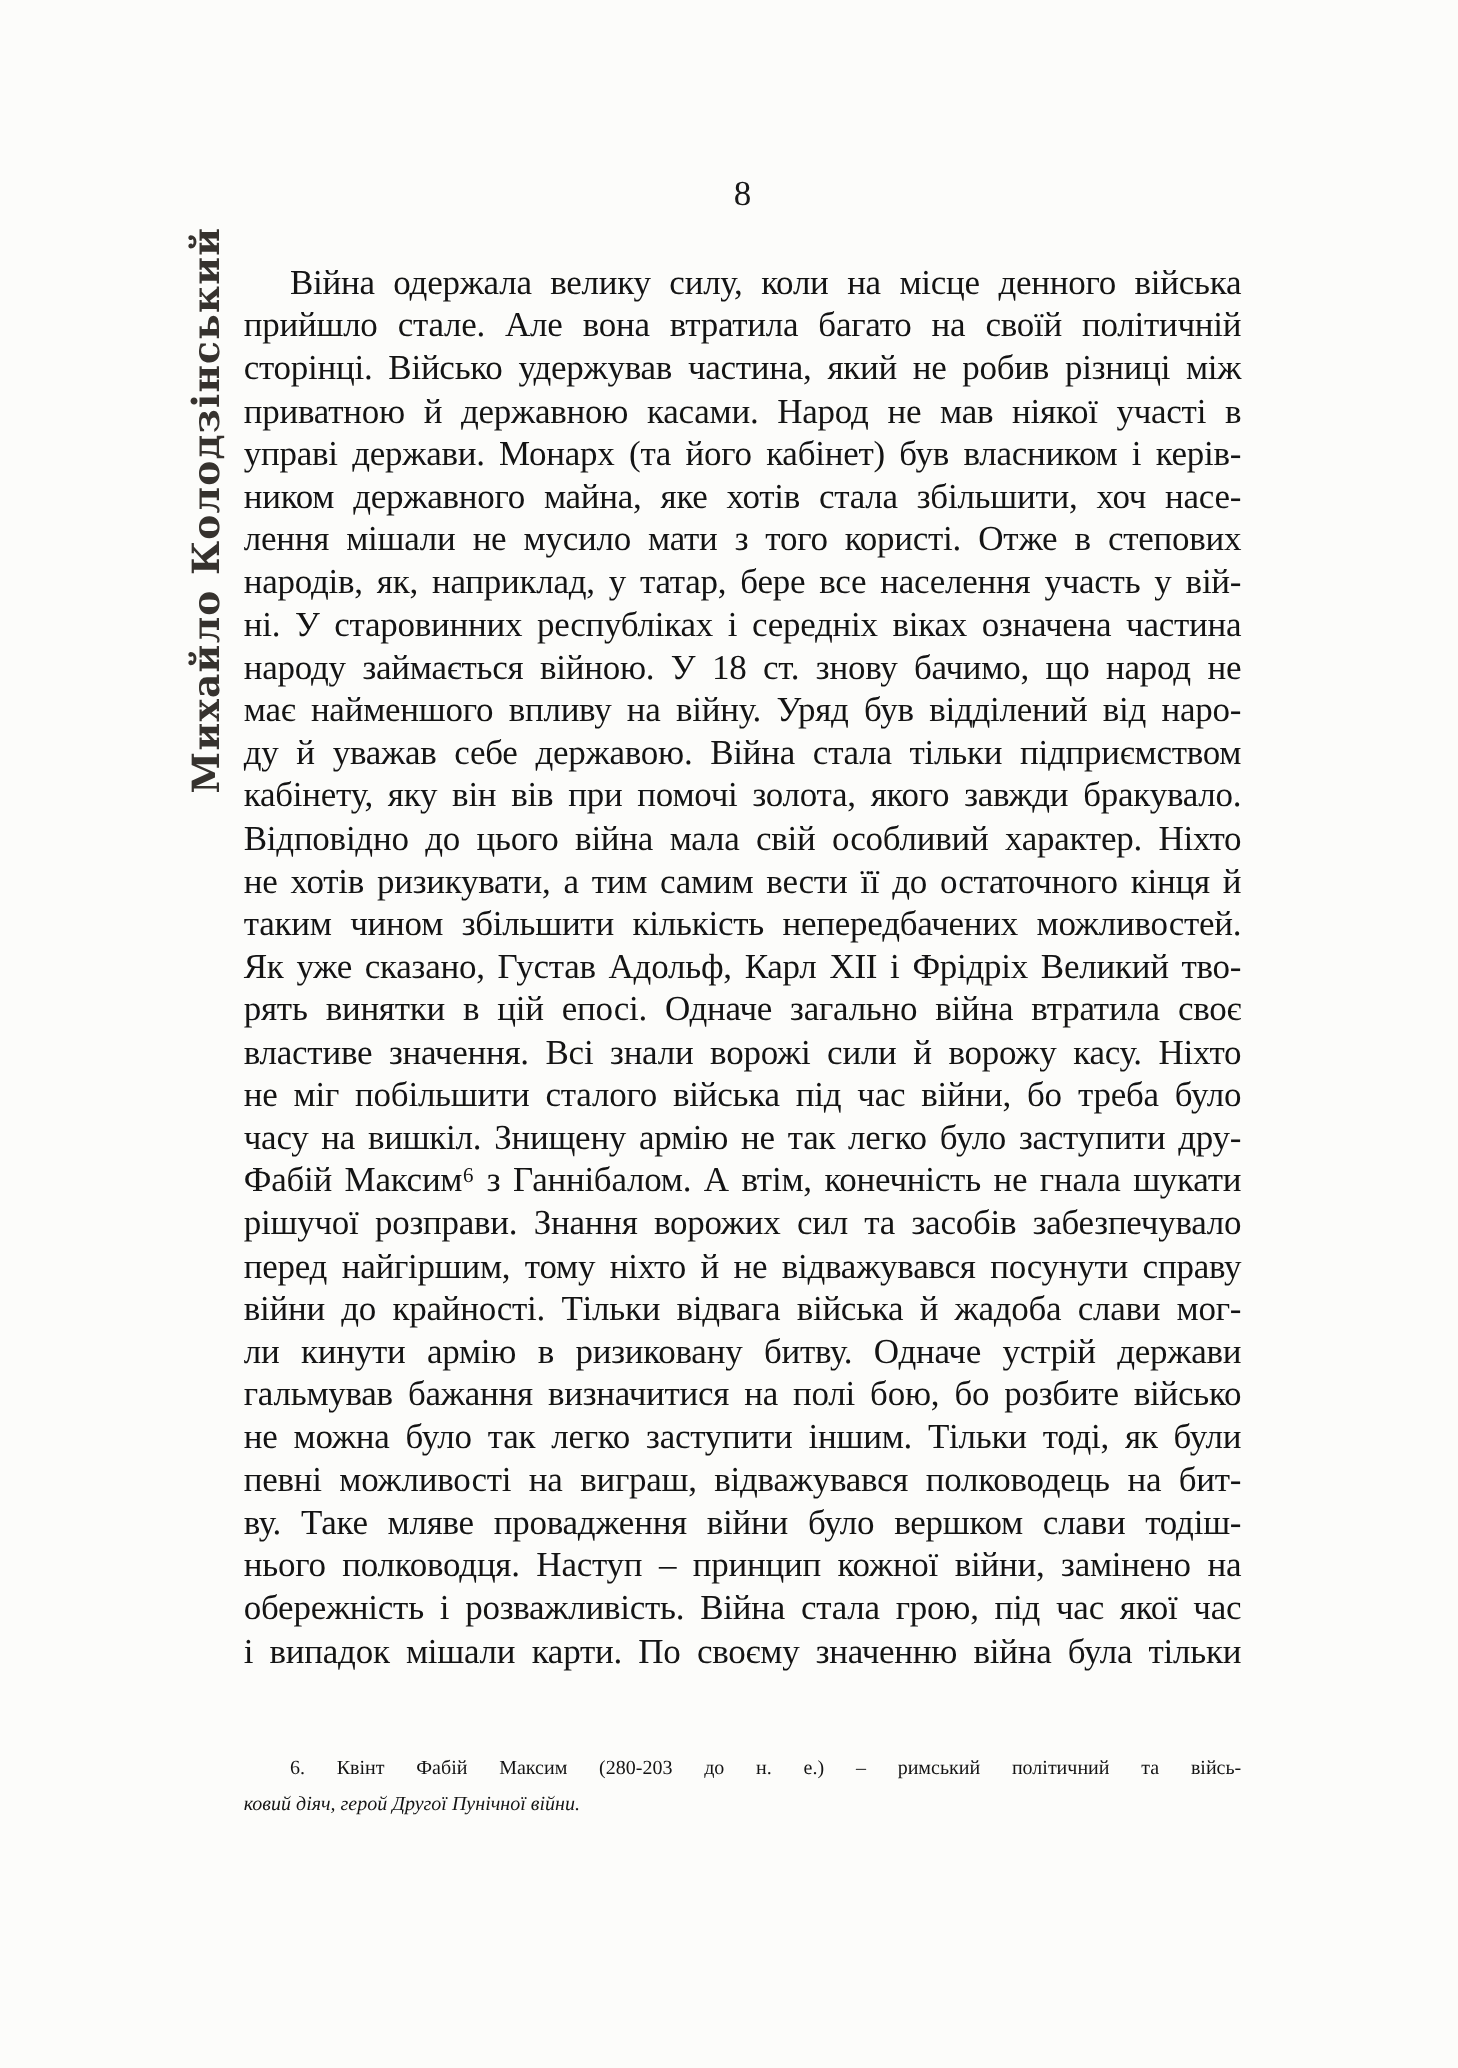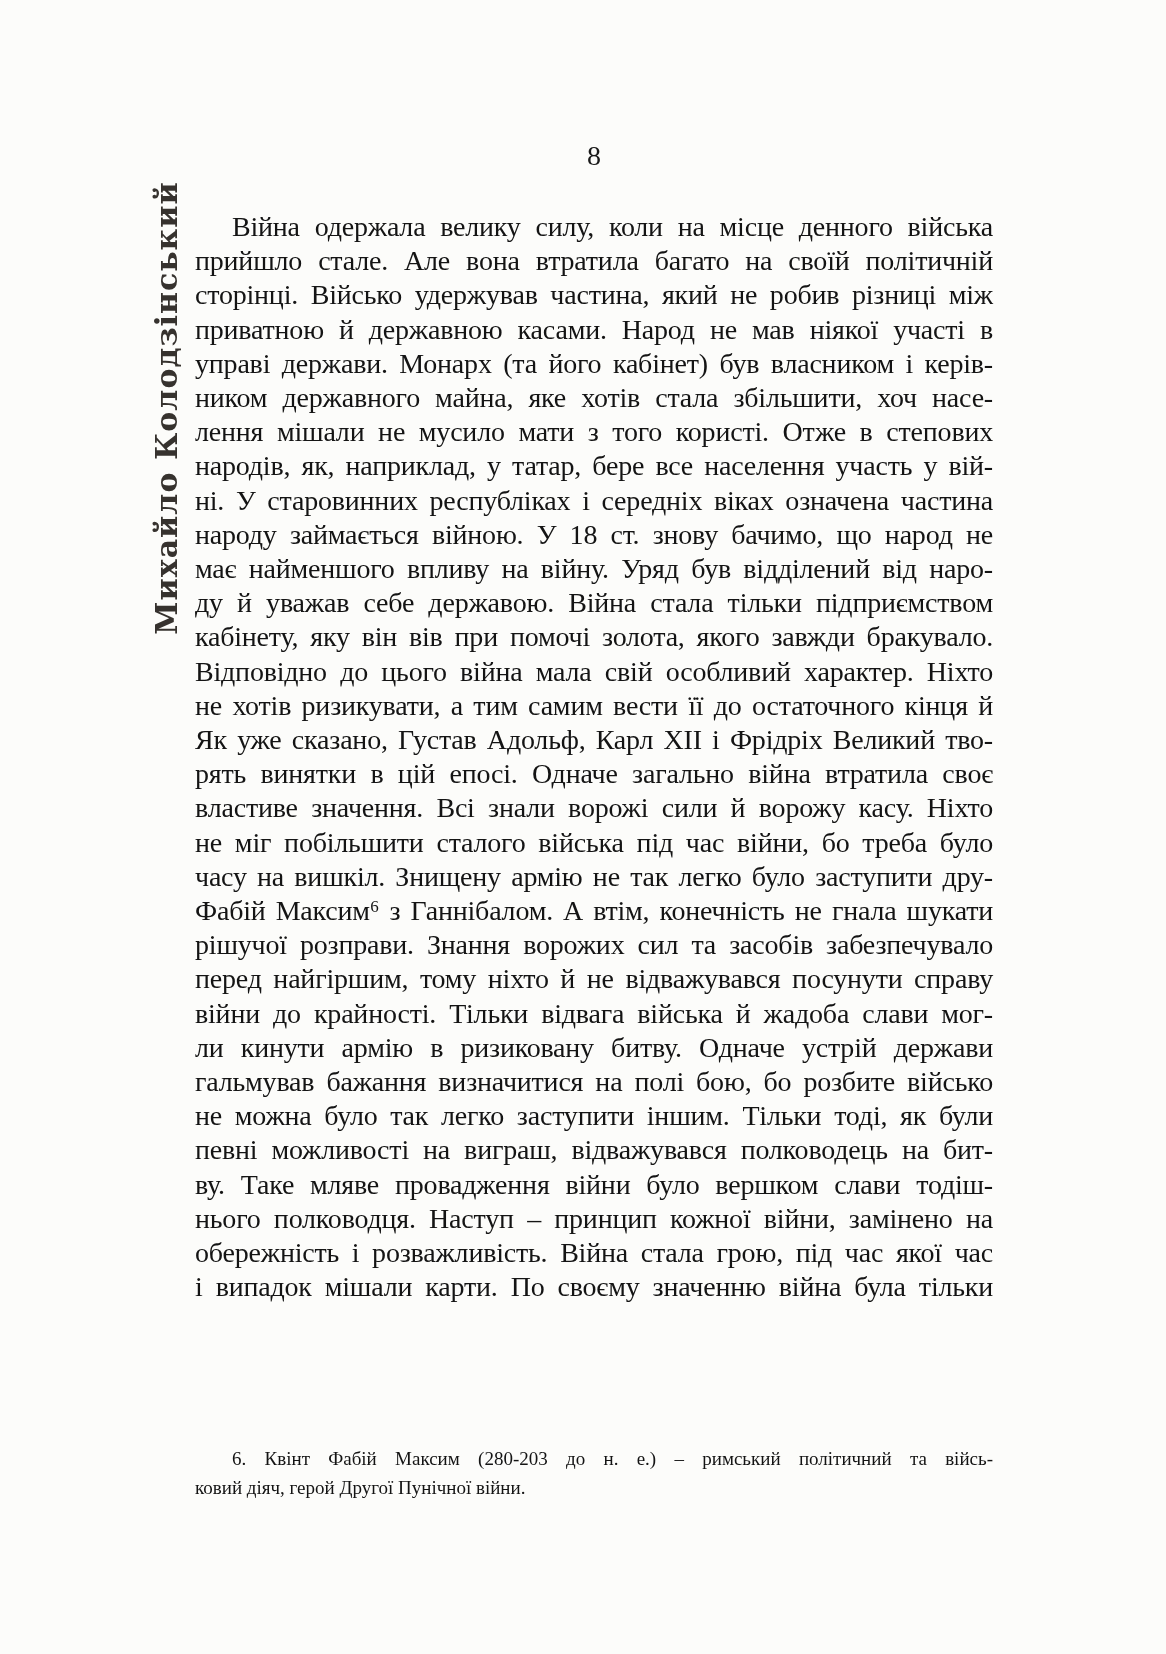--- a/index.html
+++ b/index.html
@@ -43,35 +43,36 @@
     top: 210px;
     width: 798px;
     font-size: 28px;
     line-height: 34.2px;
     letter-spacing: -0.2px;
     font-family: Liberation Serif, serif;
   }
   .footnote {
     position: absolute;
     left: 195px;
-    top: 1444px;
+    top: 1400px;
     width: 798px;
-    font-size: 19px;
+    font-size: 16px;
     line-height: 29px;
   }
   .tline {
     text-align: justify;
     text-align-last: justify;
   }
   .body-text .tline:first-child,
   .footnote .tline:first-child {
     text-indent: 37px;
   }
   .footnote .tline:last-child {
     text-align-last: left;
+    font-style: italic;
   }
 </style>
 </head>
 <body>
 
 <div class="page">
   <div class="page-number">8</div>
 
   <div class="author-vertical">Михайло Колодзінський</div>
 
@@ -84,20 +85,21 @@
       <div class="tline">ником державного майна, яке хотів стала збільшити, хоч насе-</div>
       <div class="tline">лення мішали не мусило мати з того користі. Отже в степових</div>
       <div class="tline">народів, як, наприклад, у татар, бере все населення участь у вій-</div>
       <div class="tline">ні. У старовинних республіках і середніх віках означена частина</div>
       <div class="tline">народу займається війною. У 18 ст. знову бачимо, що народ не</div>
       <div class="tline">має найменшого впливу на війну. Уряд був відділений від наро-</div>
       <div class="tline">ду й уважав себе державою. Війна стала тільки підприємством</div>
       <div class="tline">кабінету, яку він вів при помочі золота, якого завжди бракувало.</div>
       <div class="tline">Відповідно до цього війна мала свій особливий характер. Ніхто</div>
       <div class="tline">не хотів ризикувати, а тим самим вести її до остаточного кінця й</div>
+      <div class="tline">таким чином збільшити кількість непередбачених можливостей.</div>
       <div class="tline">Як уже сказано, Густав Адольф, Карл XII і Фрідріх Великий тво-</div>
       <div class="tline">рять винятки в цій епосі. Одначе загально війна втратила своє</div>
       <div class="tline">властиве значення. Всі знали ворожі сили й ворожу касу. Ніхто</div>
       <div class="tline">не міг побільшити сталого війська під час війни, бо треба було</div>
       <div class="tline">часу на вишкіл. Знищену армію не так легко було заступити дру-</div>
       <div class="tline">Фабій Максим⁶ з Ганнібалом. А втім, конечність не гнала шукати</div>
       <div class="tline">рішучої розправи. Знання ворожих сил та засобів забезпечувало</div>
       <div class="tline">перед найгіршим, тому ніхто й не відважувався посунути справу</div>
       <div class="tline">війни до крайності. Тільки відвага війська й жадоба слави мог-</div>
       <div class="tline">ли кинути армію в ризиковану битву. Одначе устрій держави</div>

